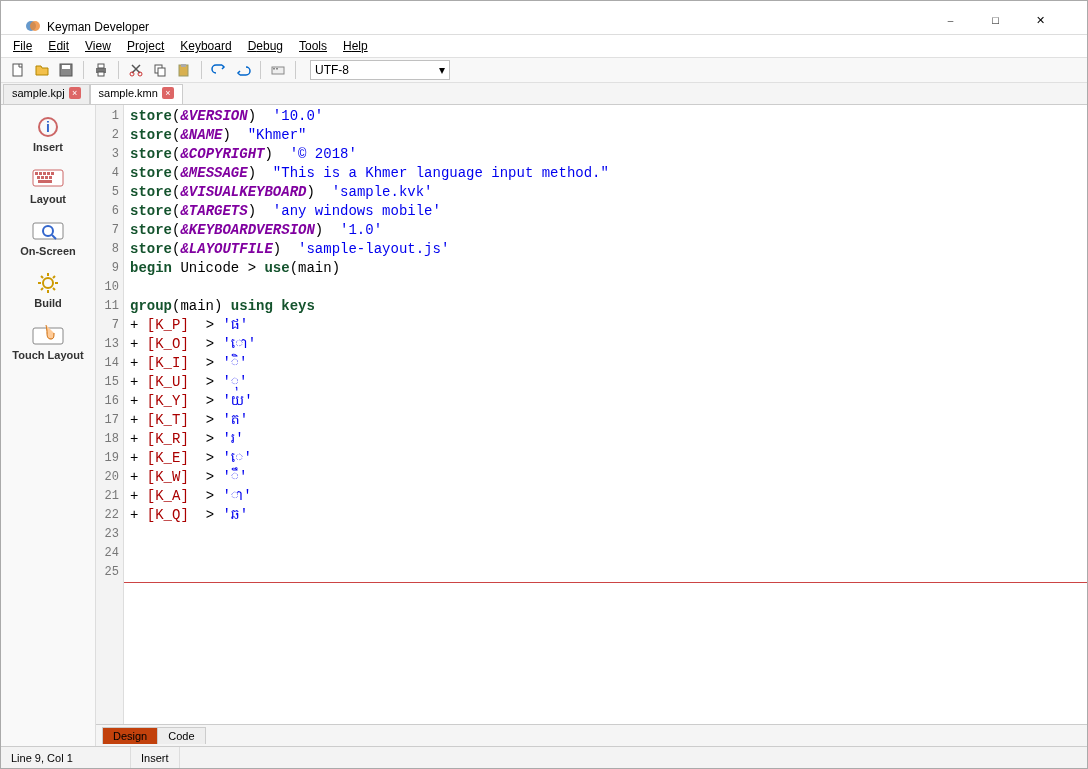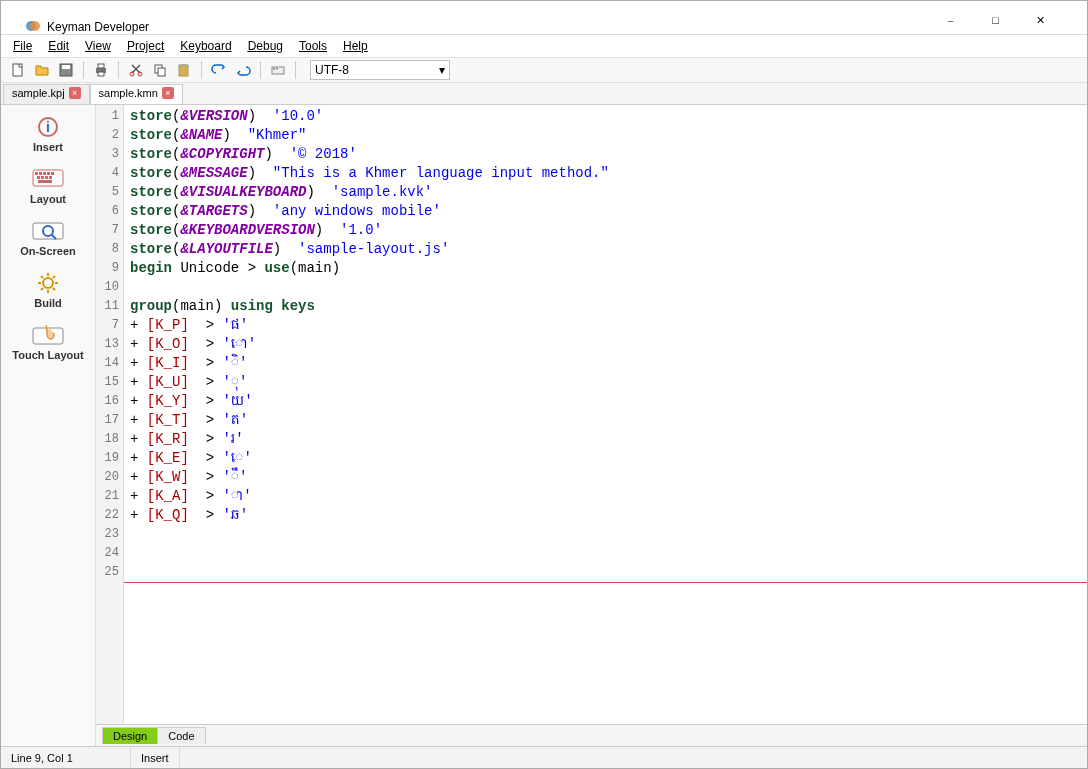--- a/index.html
+++ b/index.html
@@ -32,21 +32,21 @@
 .code { flex: 1; padding: 2px 6px; white-space: pre; overflow: hidden; }
 .code-line { height: 19px; }
 .kw { color: #14532d; font-weight: bold; }
 .sys { color: #8000a0; font-style: italic; font-weight: bold; }
 .str { color: #0000ee; }
 .vk  { color: #aa0000; }
 .op  { color: #000; }
 .eof-line { position: absolute; left: 28px; right: 0; height: 0; border-top: 1px solid #cc4444; }
 .bottom-tabs { height: 22px; display: flex; align-items: center; border-top: 1px solid #ccc; padding-left: 6px; background: #f5f5f5; }
 .bottom-tab { padding: 2px 10px; border: 1px solid #ccc; border-bottom: none; background: #eee; font-size: 11px; margin-right: -1px; }
-.bottom-tab.active { background: #84cc16; }
+.bottom-tab.active { background: #c2410c; }
 .statusbar { height: 22px; border-top: 1px solid #ccc; background: #f3f3f3; display: flex; align-items: flex-start; font-size: 11px; }
 .status-cell { padding: 0 10px; border-right: 1px solid #ddd; height: 100%; display: flex; align-items: center; }
 .status-cell:first-child { width: 130px; }
 svg { display: block; }
 </style>
 </head>
 <body>
 
 <div class="titlebar">
   <span class="titlebar-icon">

